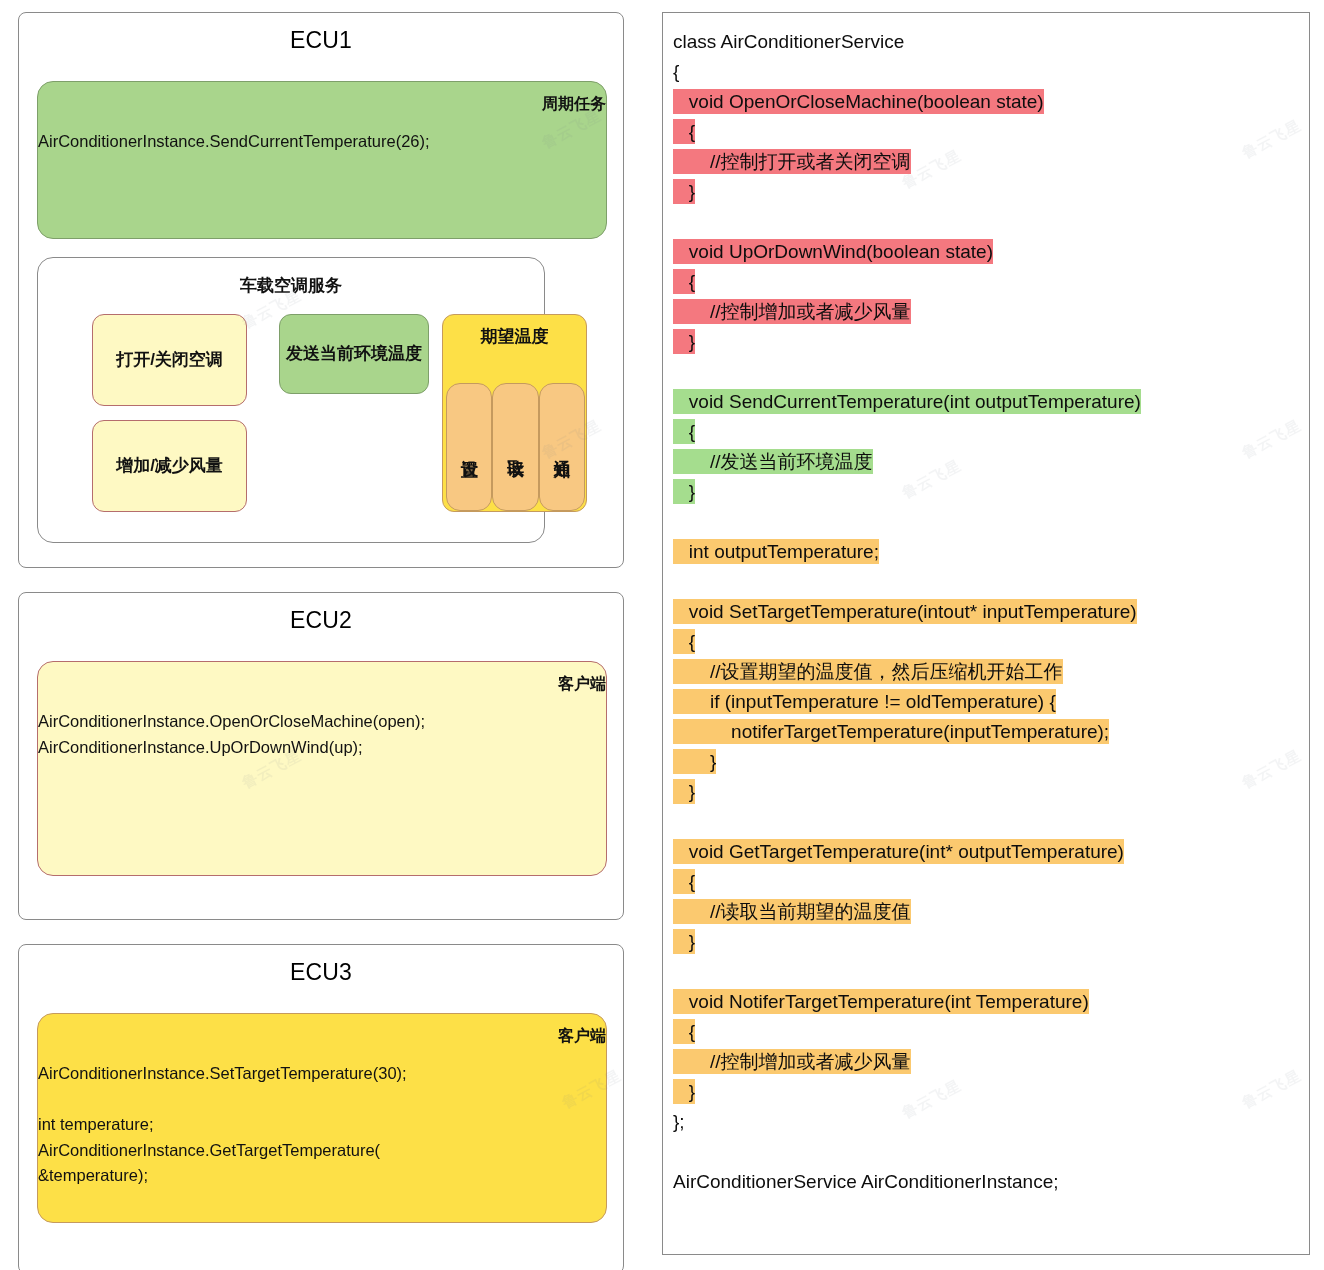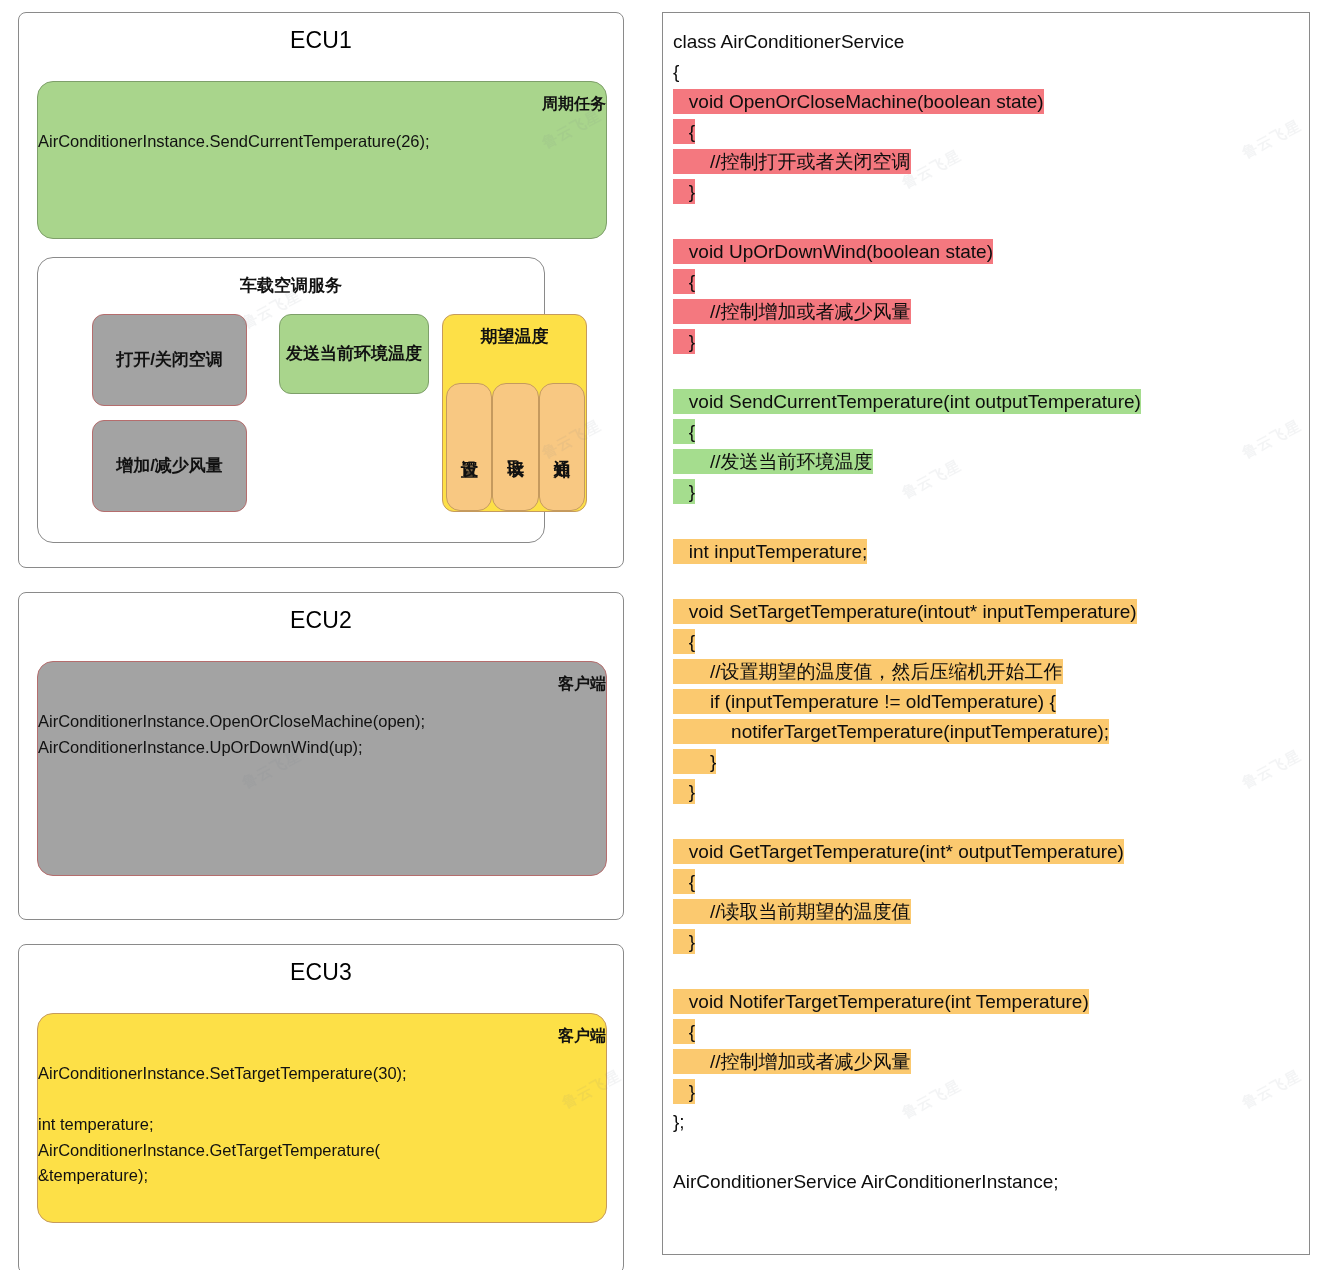--- a/index.html
+++ b/index.html
@@ -83,21 +83,21 @@
   .panel-code {
     font-size: 16.5px;
     line-height: 1.55;
     color: #111;
     padding: 14px 14px 0 0;
     white-space: pre-wrap;
     font-family: "Liberation Sans", "DejaVu Sans", sans-serif;
   }
 
   .green  { background: #a9d58c; border: 1.4px solid #7e9f6a; }
-  .red    { background: #a3a3a3; border: 1.4px solid #b56d6d; }
+  .red    { background: #fef9c3; border: 1.4px solid #b56d6d; }
   .orange { background: #fde047; border: 1.4px solid #c59a5e; }
   .plain  { background: #ffffff; border: 1.4px solid #8a8a8a; }
 
   
   #ecu1 { height: 556px; }
   #ecu1-task {
     position: absolute;
     left: 18px;
     top: 68px;
     width: 570px;
@@ -296,21 +296,21 @@
       <div class="code-line"><span class="hl hl-red">   void UpOrDownWind(boolean state)</span></div>
       <div class="code-line"><span class="hl hl-red">   {</span></div>
       <div class="code-line"><span class="hl hl-red">       //控制增加或者减少风量</span></div>
       <div class="code-line"><span class="hl hl-red">   }</span></div>
       <div class="code-line code-blank">&nbsp;</div>
       <div class="code-line"><span class="hl hl-green">   void SendCurrentTemperature(int outputTemperature)</span></div>
       <div class="code-line"><span class="hl hl-green">   {</span></div>
       <div class="code-line"><span class="hl hl-green">       //发送当前环境温度</span></div>
       <div class="code-line"><span class="hl hl-green">   }</span></div>
       <div class="code-line code-blank">&nbsp;</div>
-      <div class="code-line"><span class="hl hl-orange">   int inputTemperature;</span></div>
+      <div class="code-line"><span class="hl hl-orange">   int outputTemperature;</span></div>
       <div class="code-line code-blank">&nbsp;</div>
       <div class="code-line"><span class="hl hl-orange">   void SetTargetTemperature(intout* inputTemperature)</span></div>
       <div class="code-line"><span class="hl hl-orange">   {</span></div>
       <div class="code-line"><span class="hl hl-orange">       //设置期望的温度值，然后压缩机开始工作</span></div>
       <div class="code-line"><span class="hl hl-orange">       if (inputTemperature != oldTemperature) {</span></div>
       <div class="code-line"><span class="hl hl-orange">           notiferTargetTemperature(inputTemperature);</span></div>
       <div class="code-line"><span class="hl hl-orange">       }</span></div>
       <div class="code-line"><span class="hl hl-orange">   }</span></div>
       <div class="code-line code-blank">&nbsp;</div>
       <div class="code-line"><span class="hl hl-orange">   void GetTargetTemperature(int* outputTemperature)</span></div>

